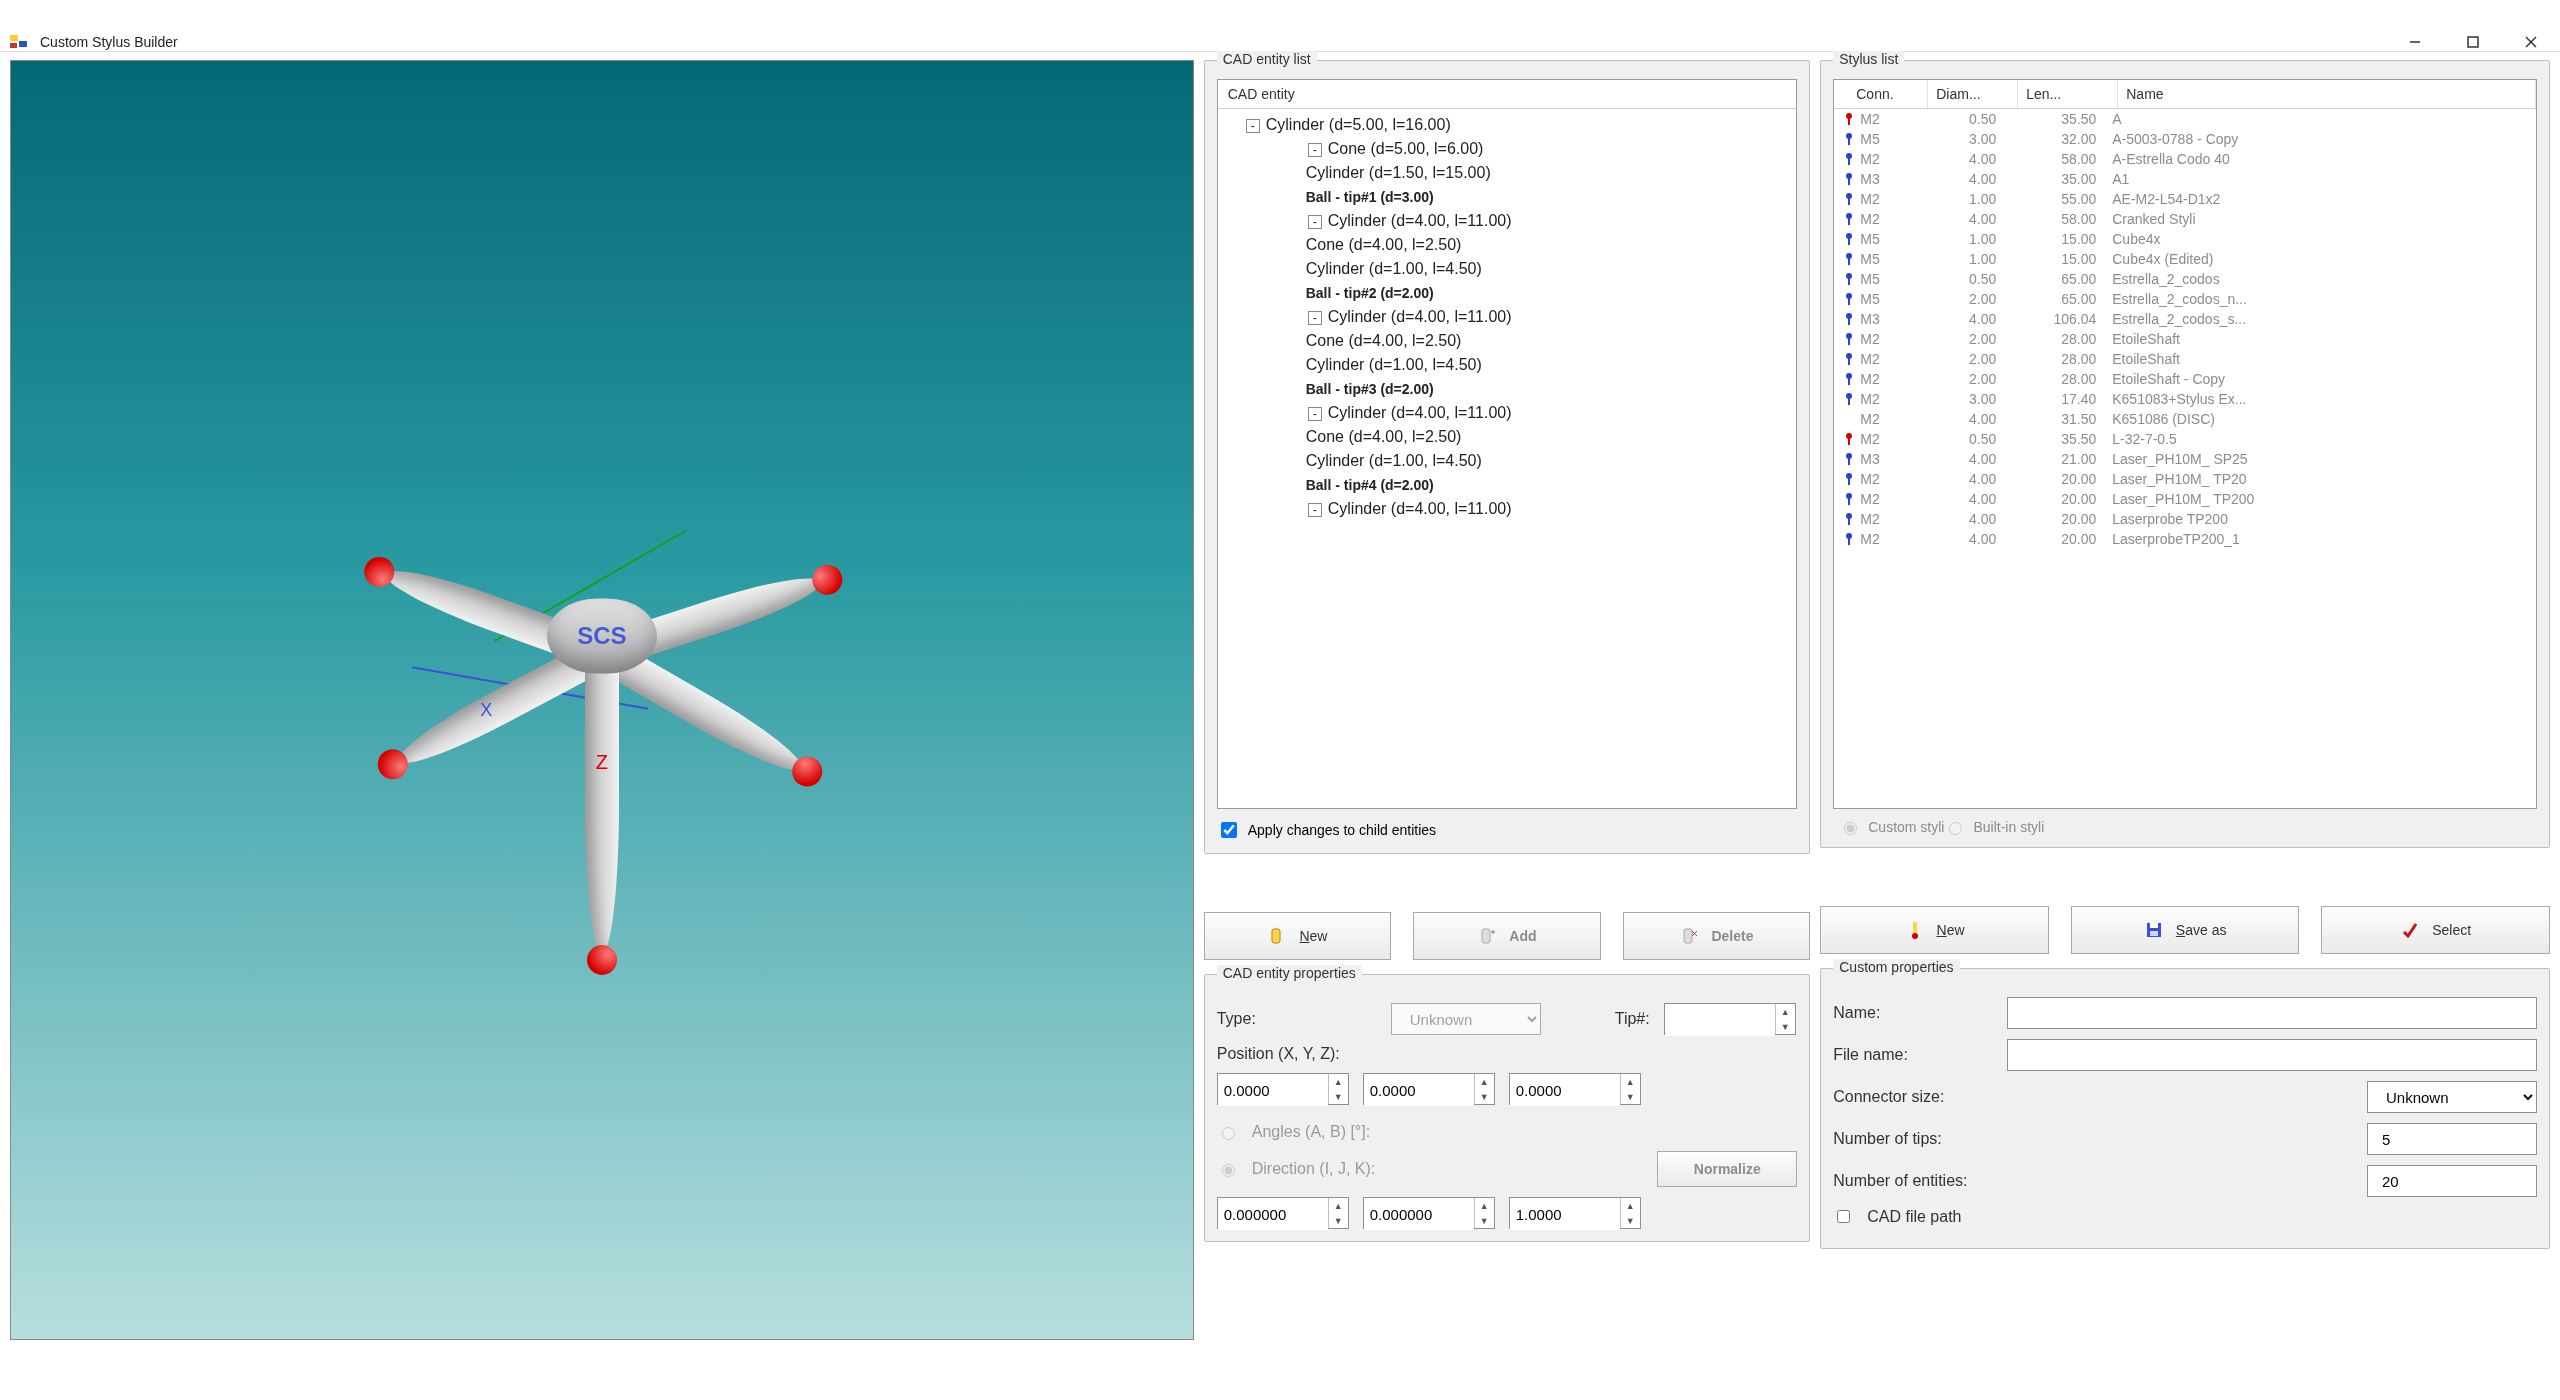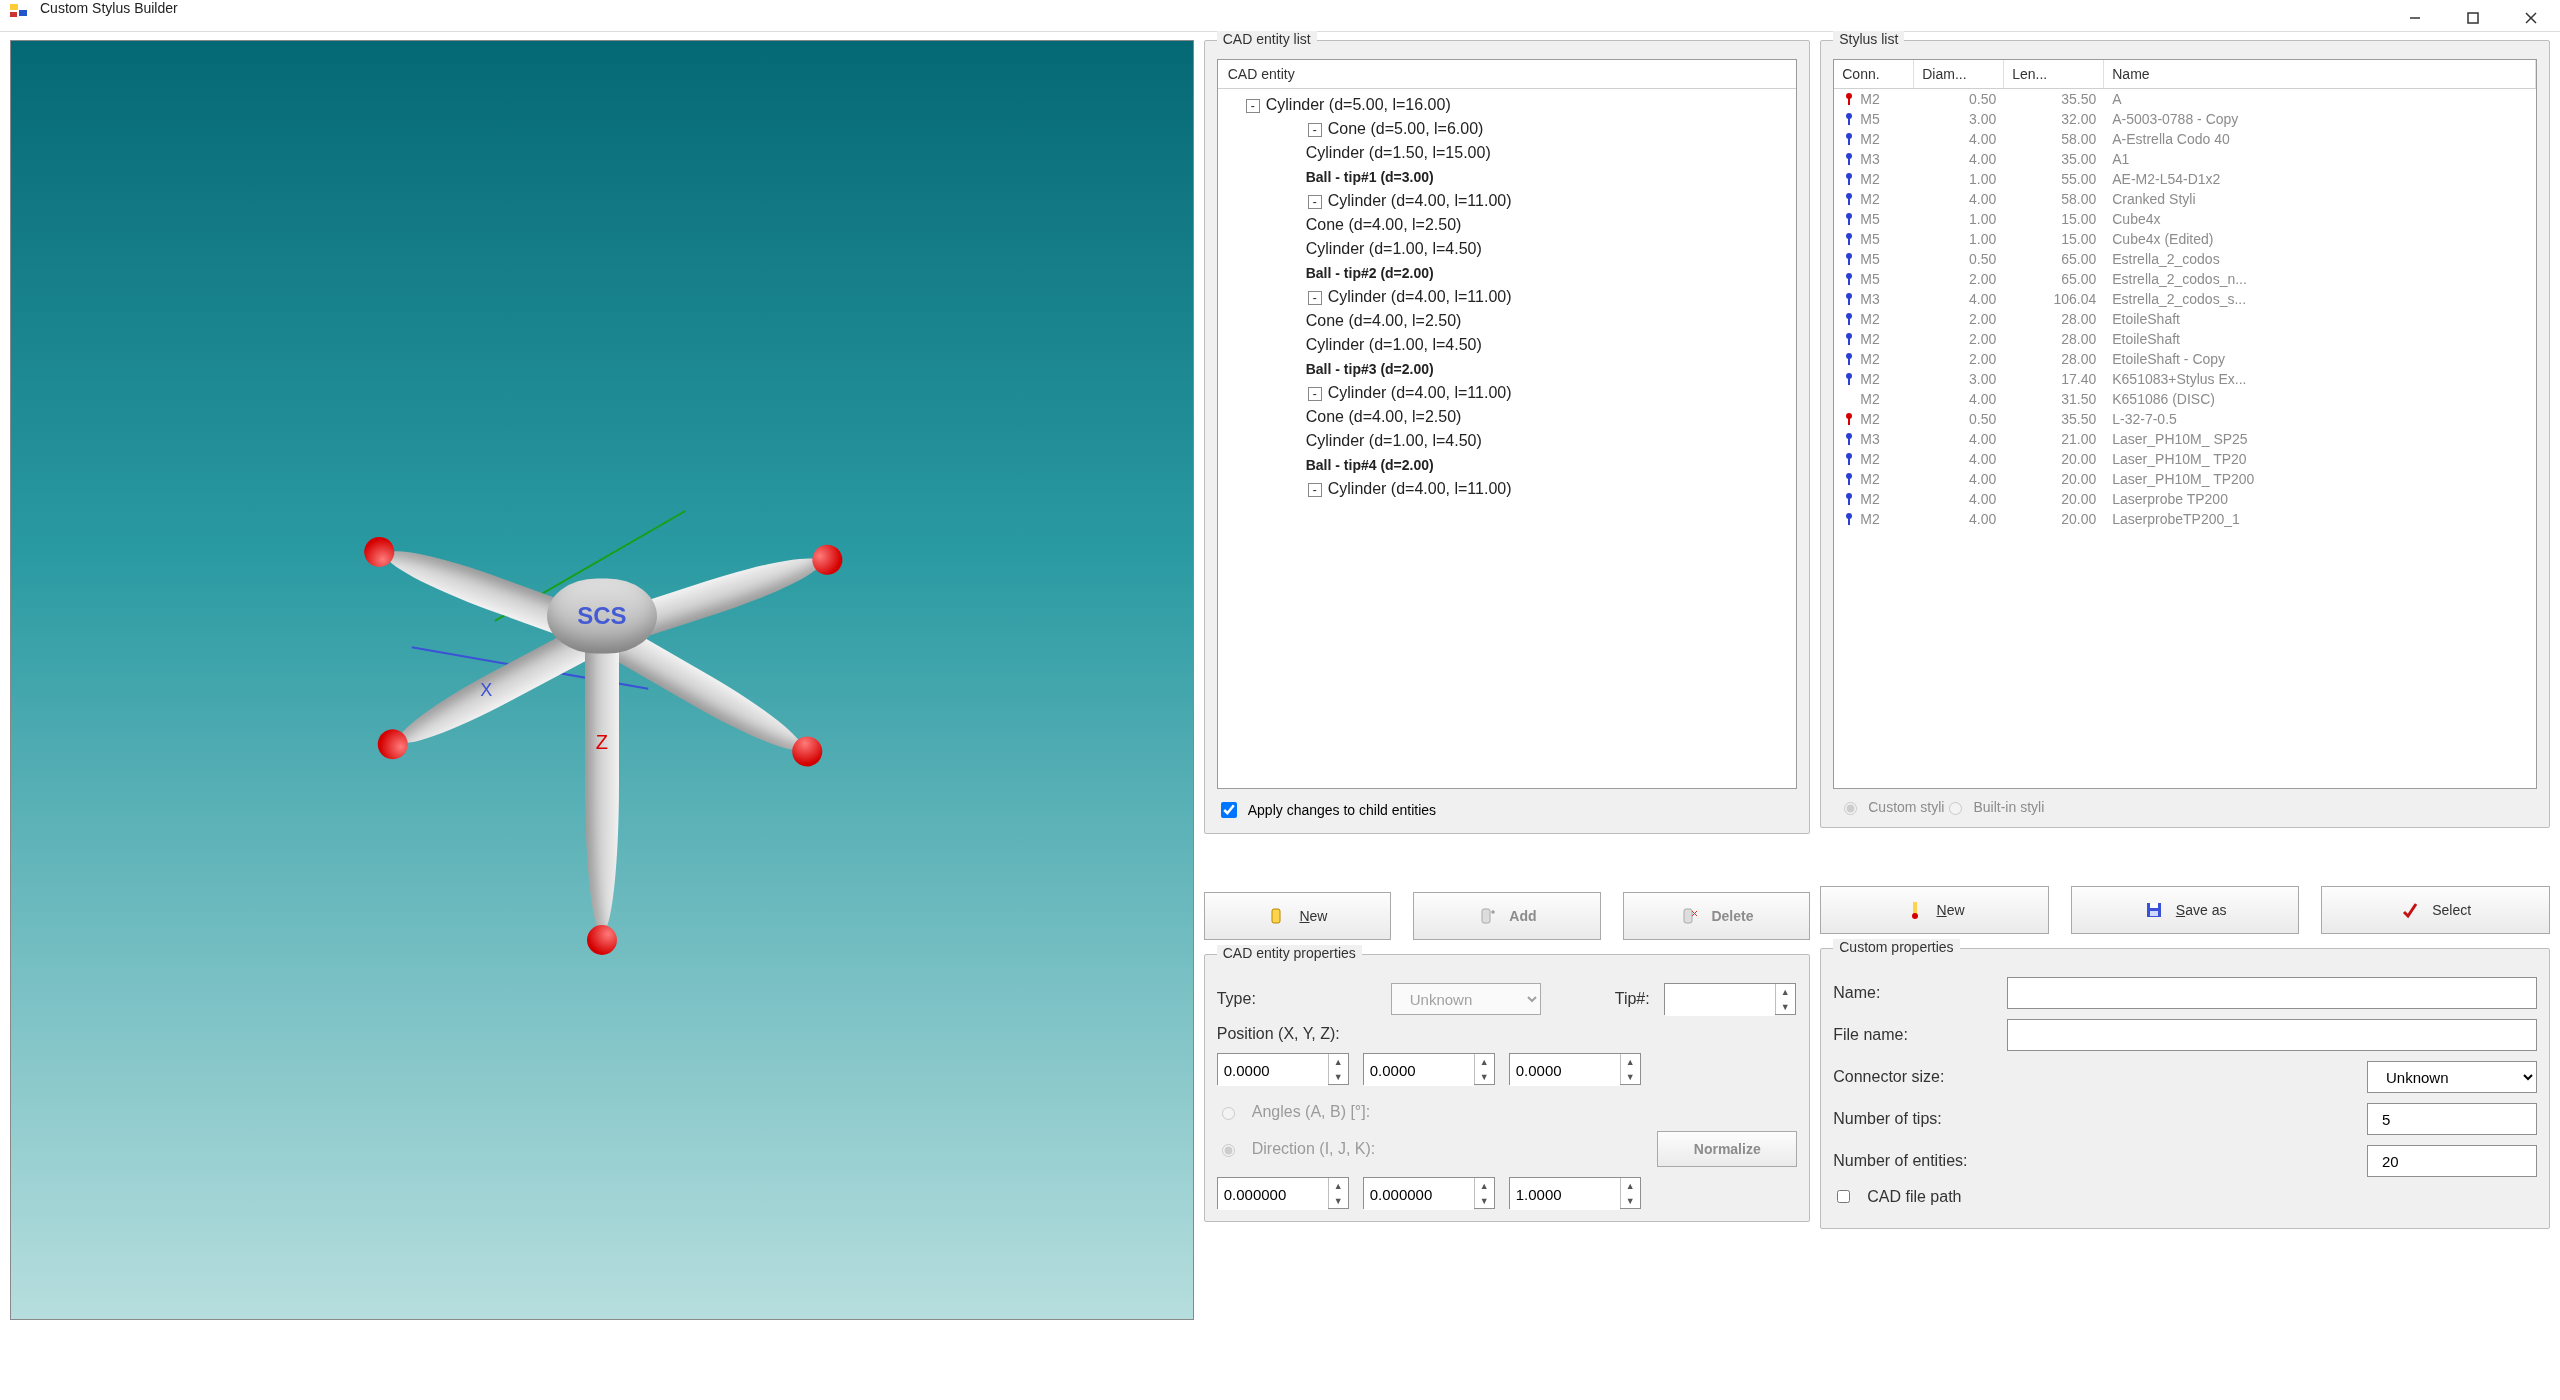--- a/index.html
+++ b/index.html
@@ -1,19 +1,19 @@
 <!DOCTYPE html>
 <html><head>
 <meta charset="utf-8">
 <style>
 * { box-sizing: border-box; font-family: "Segoe UI", Tahoma, sans-serif; font-size: 14px; }
 html, body { margin:0; padding:0; width:2560px; height:1400px; background:#fff; overflow:hidden; }
 
 
-.titlebar { height:32px; display:flex; border-bottom:1px solid #ddd; background:#fff; }
+.titlebar { height:20px; display:flex; align-items:center; border-bottom:1px solid #ddd; background:#fff;margin-top:32px; }
 .titlebar .app-icon { width:22px; height:22px; margin:0 10px 0 8px; display:inline-flex; }
 .titlebar .title { flex:1; font-size:14px; color:#222; }
 .titlebar .win-btn { width:58px; height:36px; display:flex; align-items:center; justify-content:center; color:#333; }
 
 
 .content { display:flex; height:1364px; padding:8px 10px; gap:10px; }
 
 .viewport { width:1210px; height:1280px; border:1px solid #888; background:linear-gradient(180deg,#056875 0%,#2a9aa2 40%,#b7dede 100%); position:relative; overflow:hidden; }
 
 .vp-star { position:absolute; left:50%; top:50%; transform:translate(-50%,-50%); width:640px; height:640px; }
@@ -66,21 +66,21 @@
 .spin { display:flex; align-items:stretch; height:32px; border:1px solid #8f8f8f; background:#fff; }
 .spin input{ border:none; width:110px; padding:0 6px; }
 .spin .arrows{ width:20px; display:flex; flex-direction:column; border-left:1px solid #bfbfbf;}
 .spin .arrows span{ flex:1; display:flex; align-items:center; justify-content:center; font-size:9px; color:#555; }
 .triple { display:flex; gap:14px; }
 
 
 .sl-wrap { background:#fff; border:1px solid #9b9b9b; height:730px; display:flex; flex-direction:column; }
 .sl-header{ display:flex; border-bottom:1px solid #cfcfcf; }
 .sl-header .h{ padding:6px 8px; border-right:1px solid #e0e0e0; color:#333;}
-.sl-header .h.conn{width:80px;} .sl-header .h.diam{width:90px;} .sl-header .h.len{width:100px;} .sl-header .h.name{flex:1;}
+.sl-header .h.conn{width:80px;margin-left:14px;} .sl-header .h.diam{width:90px;} .sl-header .h.len{width:100px;} .sl-header .h.name{flex:1;}
 .sl-body{ flex:1; overflow-y:scroll; }
 .sl-body::-webkit-scrollbar{ width:20px;} .sl-body::-webkit-scrollbar-thumb{ background:#c7c7c7;} .sl-body::-webkit-scrollbar-track{ background:#f0f0f0;}
 .sl-row{ display:flex; color:#8c8c8c; padding:2px 0;}
 .sl-row .c{ padding:0 8px;} .sl-row .c.conn{width:80px; display:flex; align-items:center; gap:4px;} .sl-row .c.diam{width:90px; text-align:right;} .sl-row .c.len{width:100px; text-align:right;} .sl-row .c.name{flex:1;}
 .pin{ width:14px; height:14px; display:inline-block; }
 .pin svg{ display:block;}
 
 .radio-row{ display:flex; padding:10px 6px 0;}
 .radio-row label{ color:#8c8c8c; display:flex; gap:8px; align-items:center; font-size:16px;}
 

